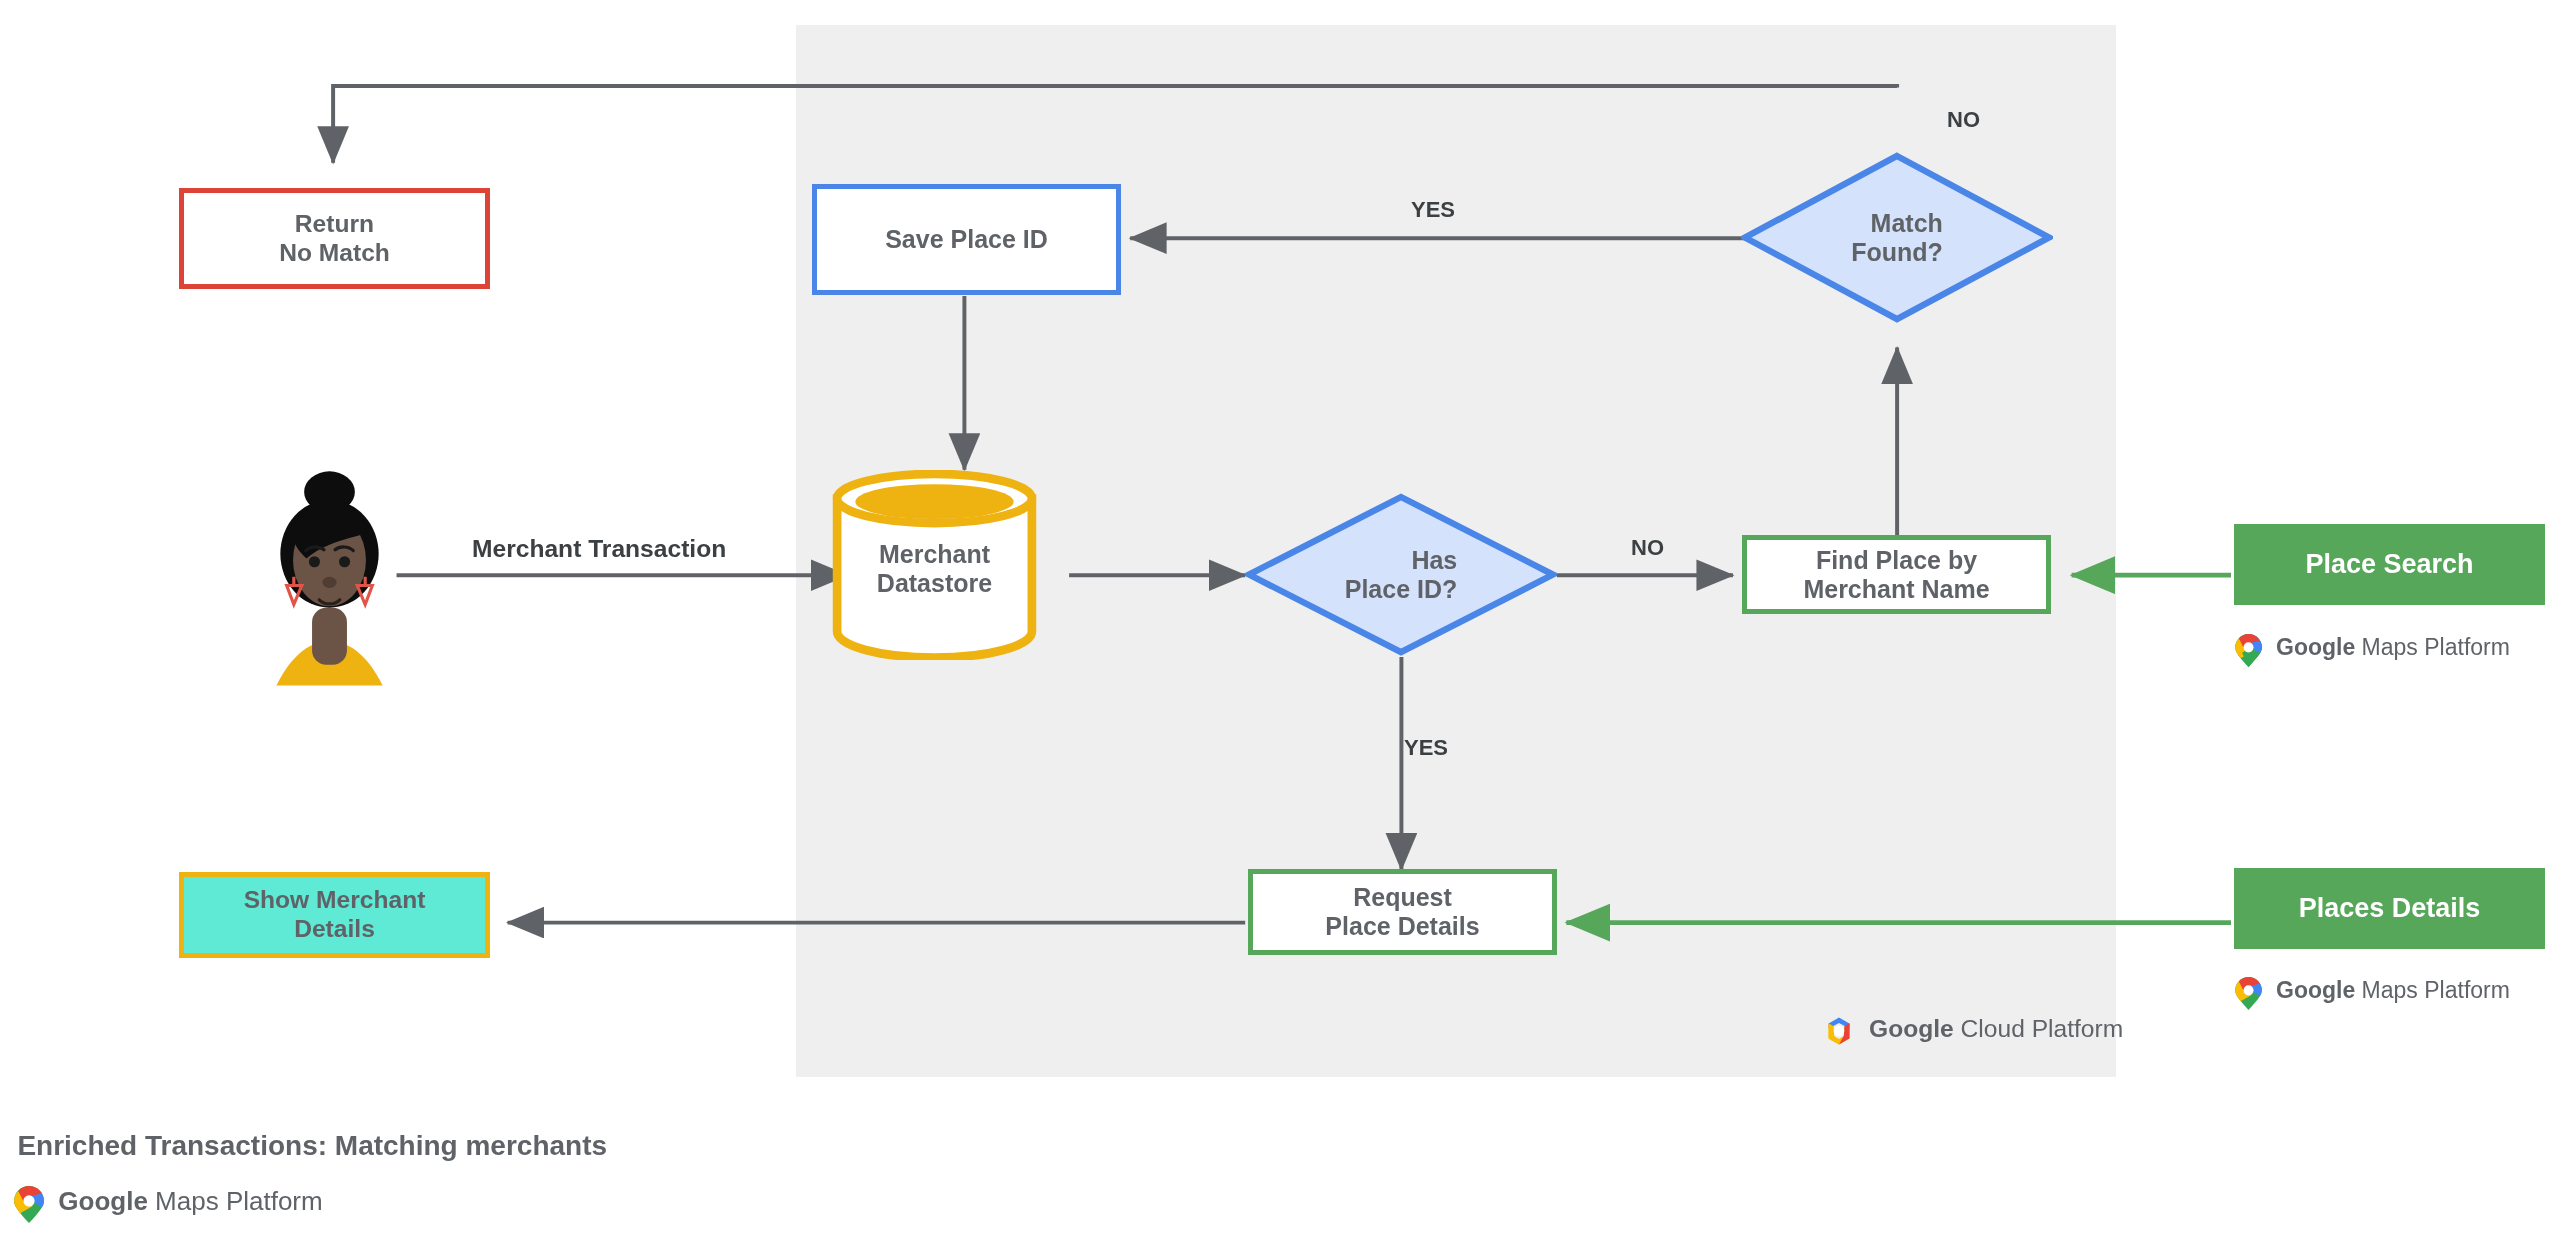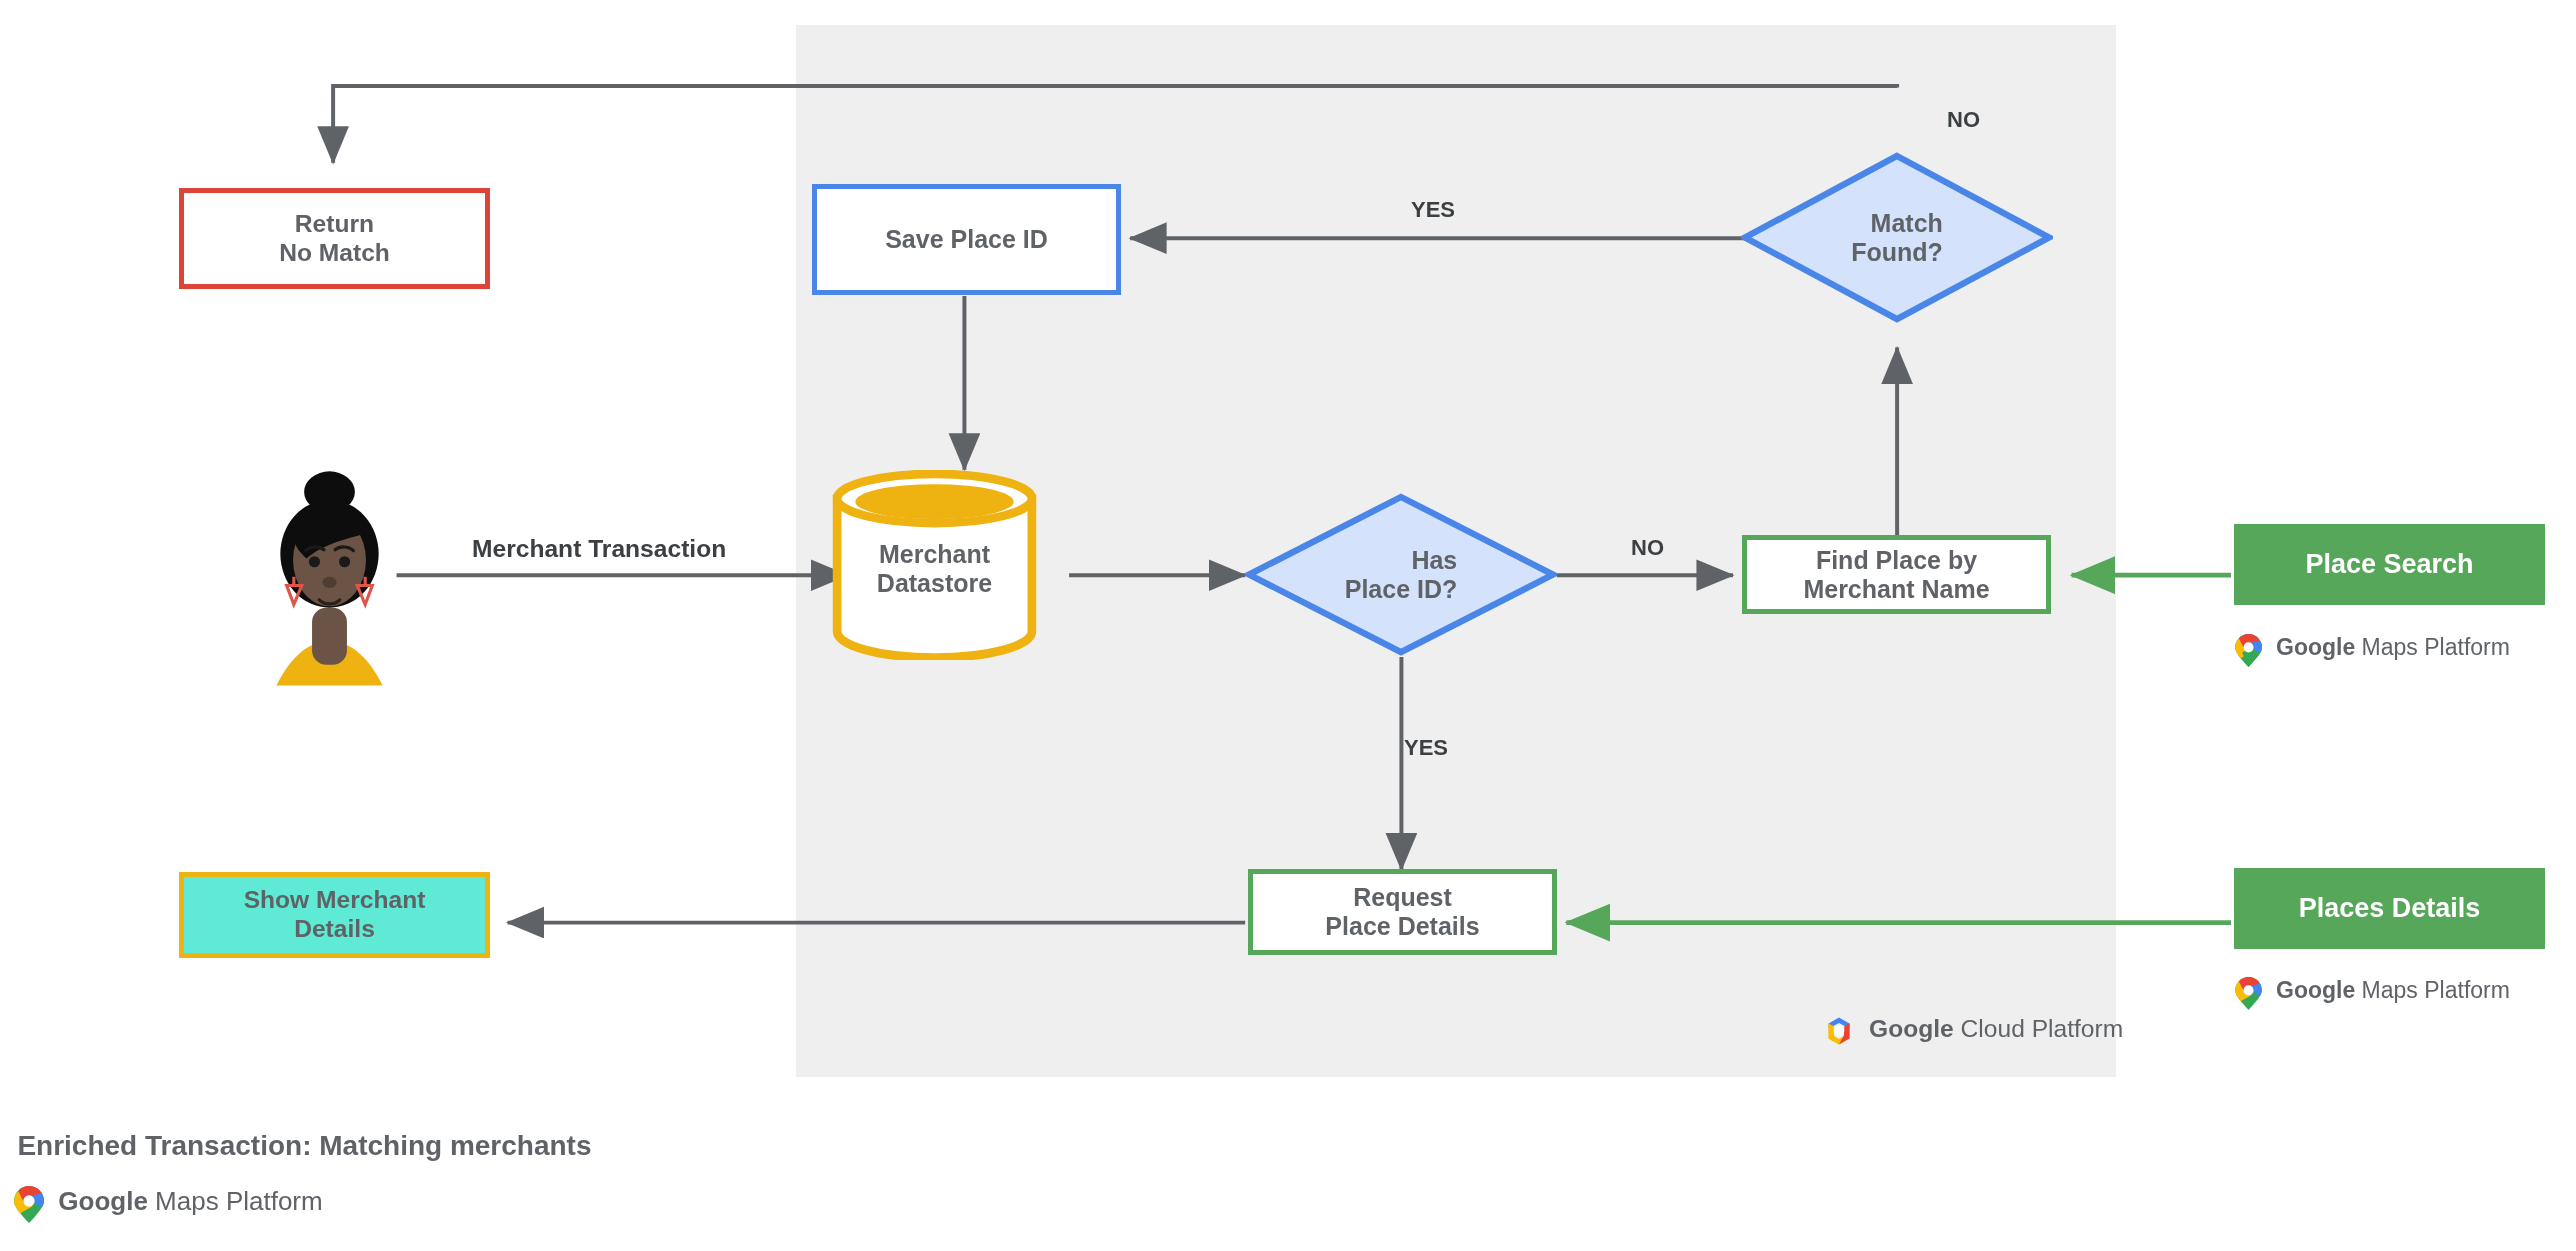--- a/index.html
+++ b/index.html
@@ -231,21 +231,21 @@
     <svg width="27" height="33" viewBox="0 0 34 42">
       <path d="M17,0 C26.4,0 34,7.6 34,17 C34,21.4 31.2,27 17,42 C2.8,27 0,21.4 0,17 C0,7.6 7.6,0 17,0 Z" fill="#34a853"></path>
       <path d="M0,17 C0,12.5 1.8,8.4 4.8,5.6 L21,23 L7,31 C2.4,25.6 0,20.7 0,17 Z" fill="#fbbc05"></path>
       <path d="M4.8,5.6 C7.9,2.1 12.2,0 17,0 C23.2,0 28.6,3.3 31.5,8.2 L13,22 Z" fill="#ea4335"></path>
       <path d="M31.5,8.2 C33.1,10.8 34,13.8 34,17 C34,19.1 33.3,21.4 31.6,24.4 L14,13 Z" fill="#4285f4"></path>
       <circle cx="17" cy="17" r="6.4" fill="#ffffff"></circle>
     </svg>
     <div class="ltxt" style="font-size:23px;"><b>Google</b><span> Maps Platform</span></div>
   </div>
 
-  <div class="caption">Enriched Transaction: Matching merchants</div>
+  <div class="caption">Enriched Transactions: Matching merchants</div>
 
   <div class="logo-row" style="left:14.3px;top:1186px;">
     <svg width="30" height="37" viewBox="0 0 34 42">
       <path d="M17,0 C26.4,0 34,7.6 34,17 C34,21.4 31.2,27 17,42 C2.8,27 0,21.4 0,17 C0,7.6 7.6,0 17,0 Z" fill="#34a853"></path>
       <path d="M0,17 C0,12.5 1.8,8.4 4.8,5.6 L21,23 L7,31 C2.4,25.6 0,20.7 0,17 Z" fill="#fbbc05"></path>
       <path d="M4.8,5.6 C7.9,2.1 12.2,0 17,0 C23.2,0 28.6,3.3 31.5,8.2 L13,22 Z" fill="#ea4335"></path>
       <path d="M31.5,8.2 C33.1,10.8 34,13.8 34,17 C34,19.1 33.3,21.4 31.6,24.4 L14,13 Z" fill="#4285f4"></path>
       <circle cx="17" cy="17" r="6.4" fill="#ffffff"></circle>
     </svg>
     <div class="ltxt" style="font-size:26px;"><b>Google</b><span> Maps Platform</span></div>

